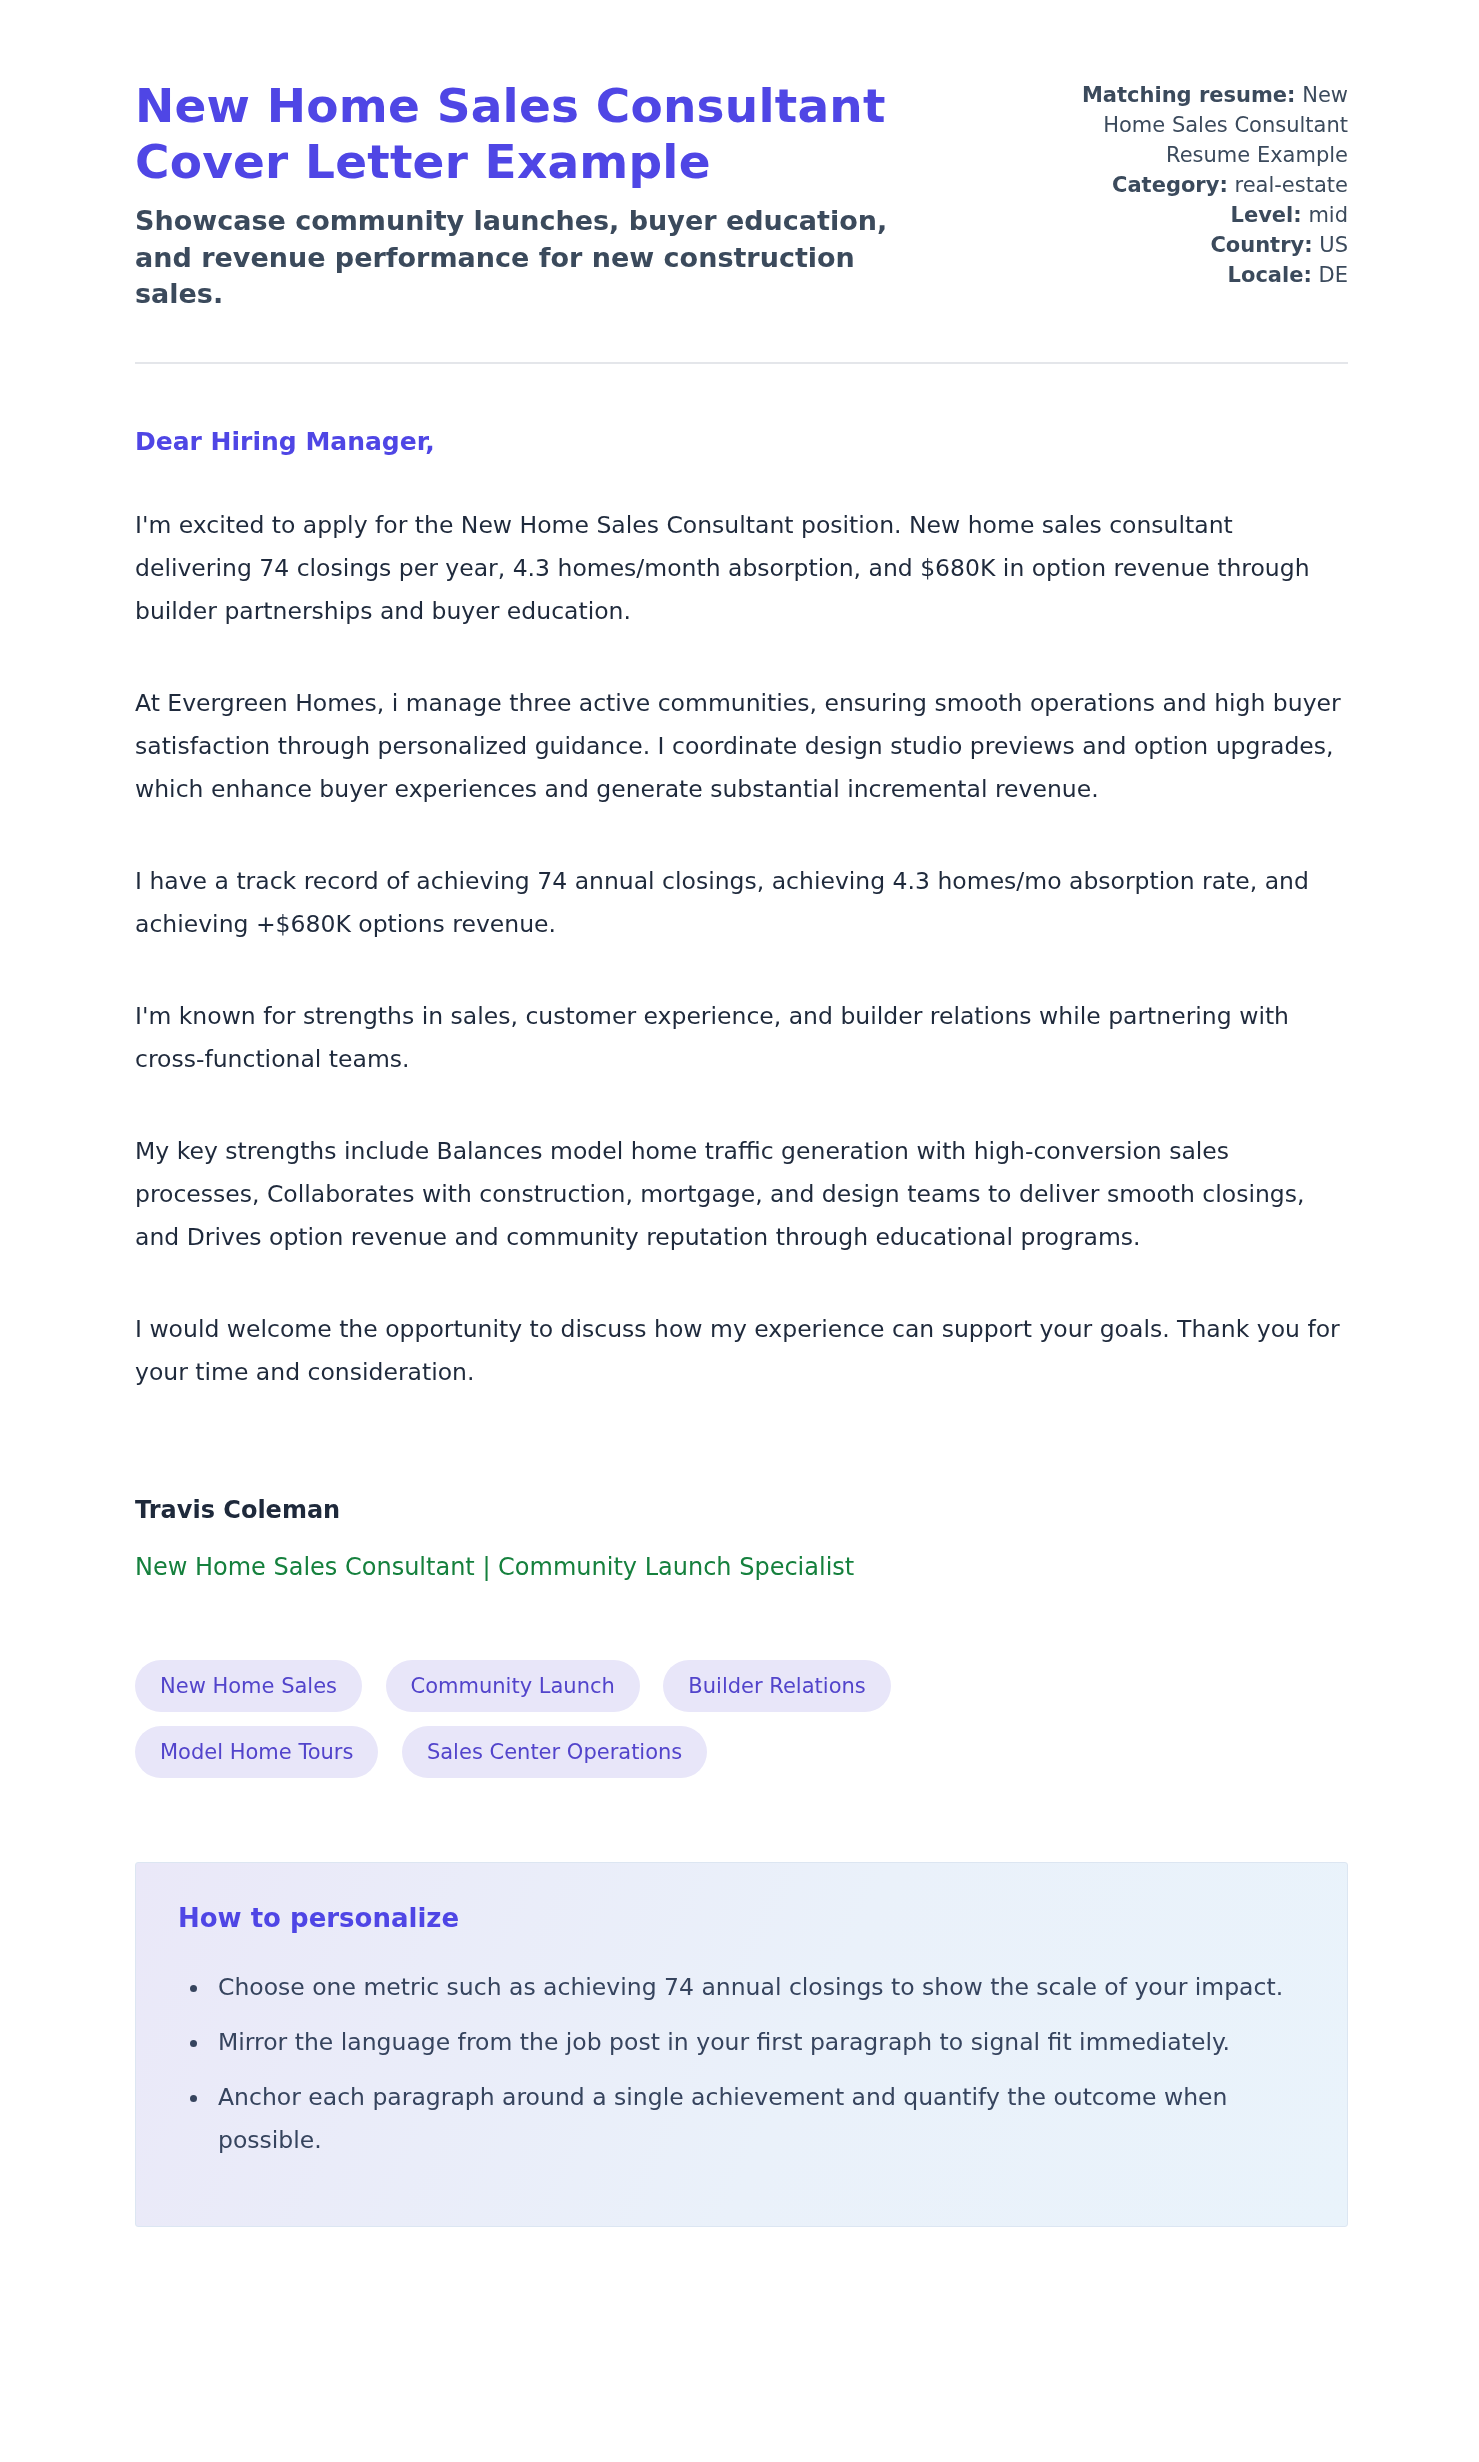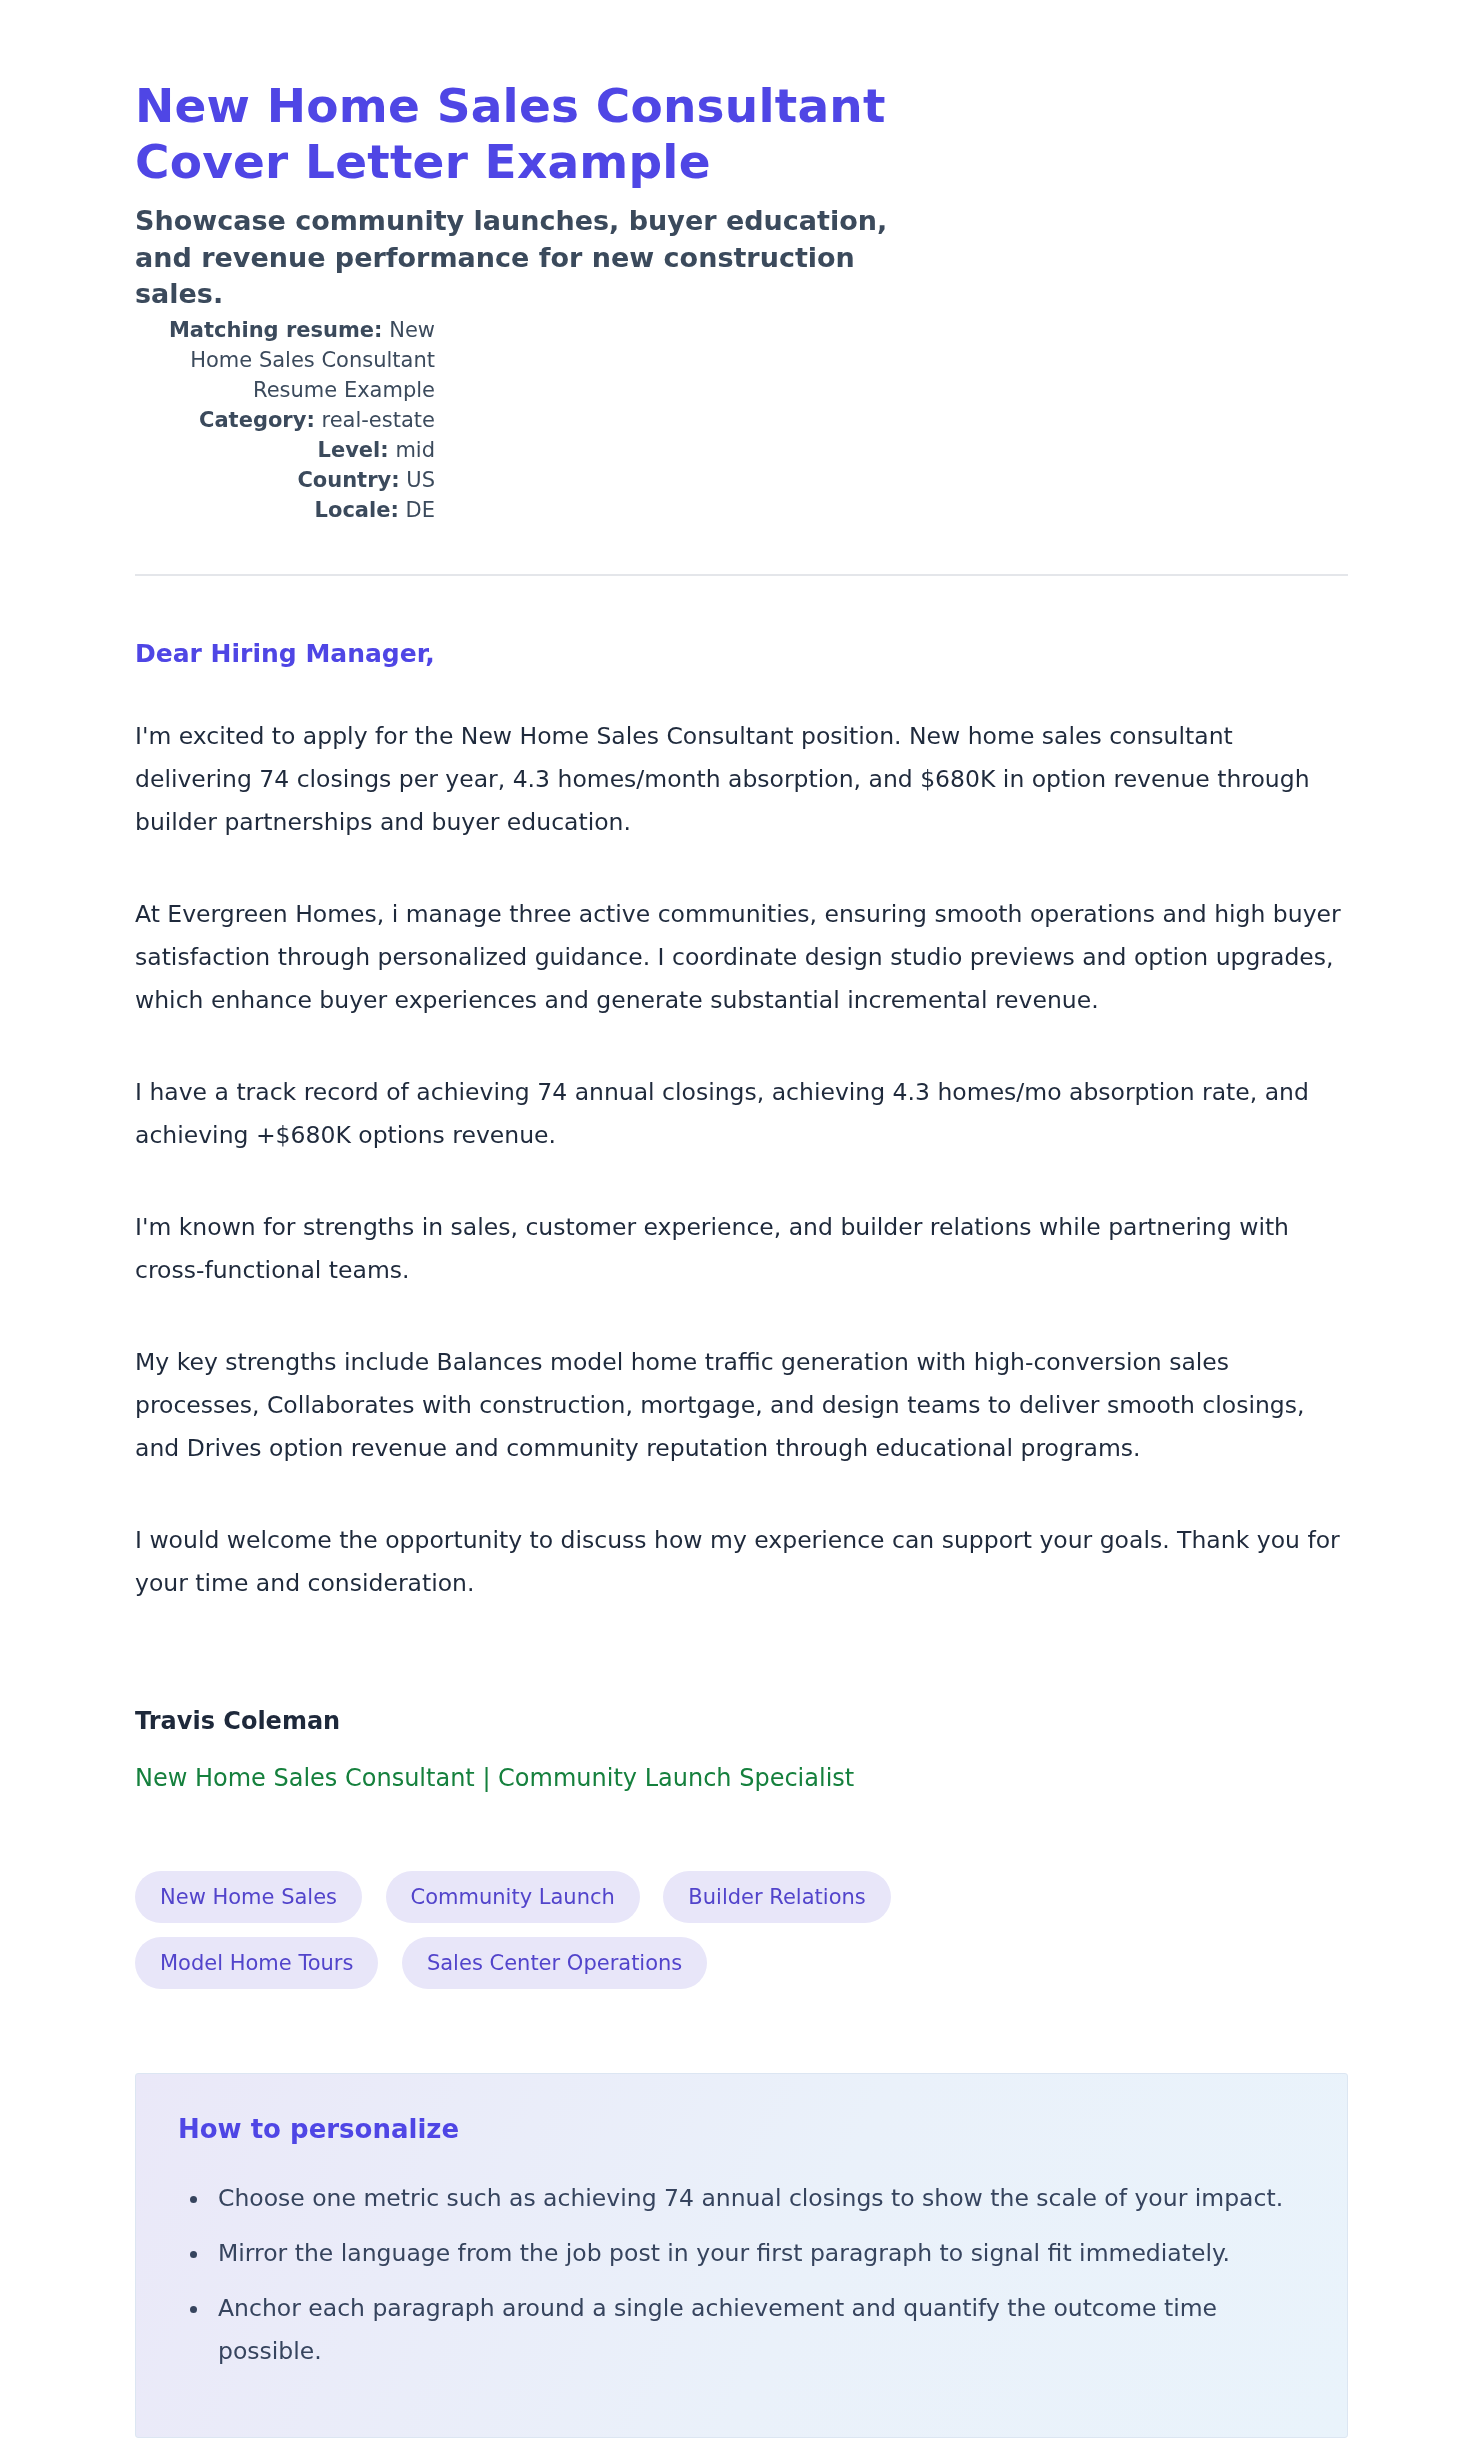--- a/index.html
+++ b/index.html
@@ -7,21 +7,21 @@
     width:1479px; height:2462px;
     background:#ffffff;
     font-family:"DejaVu Sans", sans-serif;
     color:#1F2A3C;
     overflow:hidden;
     box-sizing:border-box;
   }
   .page { padding:78px 131px 0 135px; box-sizing:border-box; }
 
   
-  .header { display:flex; justify-content:space-between; align-items:flex-start;flex-direction:column; }
+  .header { display:flex; justify-content:space-between; align-items:flex-start; }
   .header-left { max-width:896px; }
   .title {
     margin:0 0 12px 0;
     font-size:47px; line-height:1.2; font-weight:bold;
     color:#4F46E5; letter-spacing:0.2px;
   }
   .subtitle {
     margin:0;
     font-size:27px; line-height:1.36; font-weight:bold;
     color:#3B4A5C; max-width:761px;
@@ -150,19 +150,19 @@
       <span class="tag">Builder Relations</span>
       <span class="tag">Model Home Tours</span>
       <span class="tag">Sales Center Operations</span>
     </div>
 
     <section class="personalize">
       <h2 class="personalize-heading">How to personalize</h2>
       <ul class="personalize-list">
         <li>Choose one metric such as achieving 74 annual closings to show the scale of your impact.</li>
         <li>Mirror the language from the job post in your first paragraph to signal fit immediately.</li>
-        <li>Anchor each paragraph around a single achievement and quantify the outcome time possible.</li>
+        <li>Anchor each paragraph around a single achievement and quantify the outcome when possible.</li>
       </ul>
     </section>
   </main>
 
 </div>
 
 
 </body></html>

